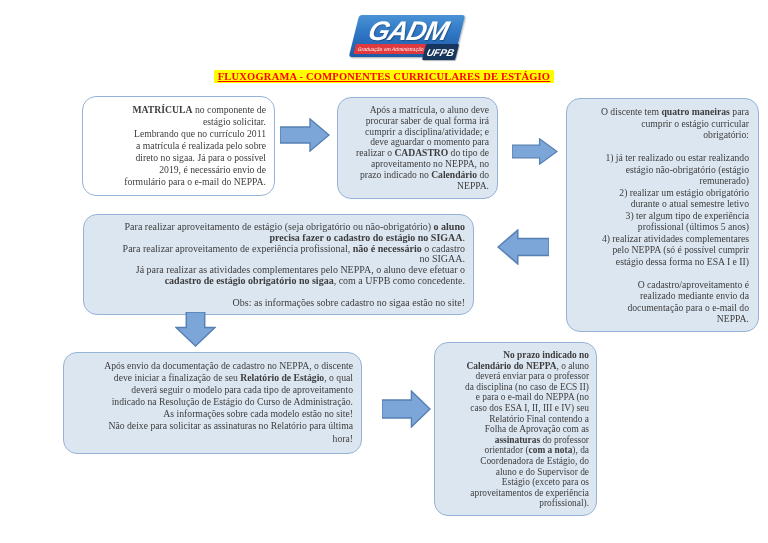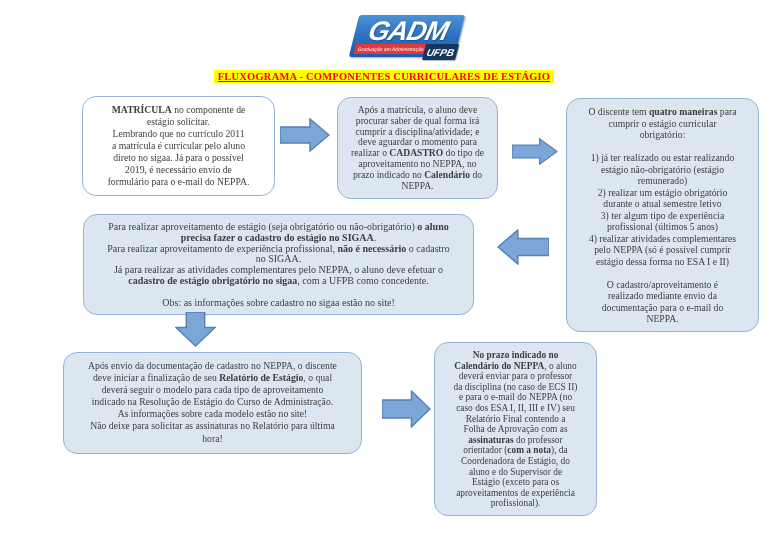--- a/index.html
+++ b/index.html
@@ -29,21 +29,21 @@
 
   
   .title-row{position:absolute;left:0;top:66px;width:768px;text-align:center;}
   .title-row span{display:inline-block;background:#ffff00;color:#ff0000;
                   font-weight:bold;text-decoration:underline;font-size:10.5px;
                   padding:1px 4px;letter-spacing:.2px;}
 
   
   .fbox{position:absolute;box-sizing:border-box;border:1.5px solid #95b3d7;
         border-radius:14px;background:#dce6f1;padding:7px 8px;overflow:hidden;
-        font-size:9.7px;line-height:11.5px;text-align:center;}
+        font-size:9.7px;line-height:11.5px;text-align:right;}
   .box1{left:82px;top:96px;width:193px;height:100px;background:#ffffff;line-height:12px;}
   .box2{left:337px;top:97px;width:161px;height:102px;font-size:9.6px;line-height:10.8px;}
   .box3{left:566px;top:98px;width:193px;height:234px;line-height:11.5px;padding:7px 9px;}
   .box4{left:83px;top:214px;width:391px;height:101px;font-size:10px;line-height:10.8px;}
   .box5{left:63px;top:352px;width:299px;height:102px;line-height:12.1px;}
   .box6{left:434px;top:342px;width:163px;height:174px;font-size:9.4px;line-height:10.6px;padding:7px;}
 
   
   .arr{position:absolute;}
   .arr svg{display:block;width:100%;height:100%;}
@@ -68,21 +68,21 @@
       <div class="logo-ufpb">
         <span>UFPB</span>
       </div>
     </div>
   </div>
 
   <div class="title-row">
     <span>FLUXOGRAMA - COMPONENTES CURRICULARES DE ESTÁGIO</span>
   </div>
 
-  <div class="fbox box1"><span style="font-weight: bold;">MATRÍCULA</span><span> no componente de</span><br><span>estágio solicitar.</span><br><span>Lembrando que no currículo 2011</span><br><span>a matrícula é curricular pelo aluno</span><br><span>direto no sigaa. Já para o possível</span><br><span>2019, é necessário envio de</span><br><span>formulário para o e-mail do NEPPA.</span></div>
+  <div class="fbox box1"><span style="font-weight: bold;">MATRÍCULA</span><span> no componente de</span><br><span>estágio solicitar.</span><br><span>Lembrando que no currículo 2011</span><br><span>a matrícula é realizada pelo sobre</span><br><span>direto no sigaa. Já para o possível</span><br><span>2019, é necessário envio de</span><br><span>formulário para o e-mail do NEPPA.</span></div>
 
   <div class="fbox box2"><span>Após a matrícula, o aluno deve</span><br><span>procurar saber de qual forma irá</span><br><span>cumprir a disciplina/atividade; e</span><br><span>deve aguardar o momento para</span><br><span>realizar o </span><span style="font-weight: bold;">CADASTRO</span><span> do tipo de</span><br><span>aproveitamento no NEPPA, no</span><br><span>prazo indicado no </span><span style="font-weight: bold;">Calendário</span><span> do</span><br><span>NEPPA.</span></div>
 
   <div class="fbox box3"><span>O discente tem </span><span style="font-weight: bold;">quatro maneiras</span><span> para</span><br><span>cumprir o estágio curricular</span><br><span>obrigatório:</span><br><br><span>1) já ter realizado ou estar realizando</span><br><span>estágio não-obrigatório (estágio</span><br><span>remunerado)</span><br><span>2) realizar um estágio obrigatório</span><br><span>durante o atual semestre letivo</span><br><span>3) ter algum tipo de experiência</span><br><span>profissional (últimos 5 anos)</span><br><span>4) realizar atividades complementares</span><br><span>pelo NEPPA (só é possível cumprir</span><br><span>estágio dessa forma no ESA I e II)</span><br><br><span>O cadastro/aproveitamento é</span><br><span>realizado mediante envio da</span><br><span>documentação para o e-mail do</span><br><span>NEPPA.</span></div>
 
   <div class="fbox box4"><span>Para realizar aproveitamento de estágio (seja obrigatório ou não-obrigatório) </span><span style="font-weight: bold;">o aluno</span><br><span style="font-weight: bold;">precisa fazer o cadastro do estágio no SIGAA</span><span>.</span><br><span>Para realizar aproveitamento de experiência profissional, </span><span style="font-weight: bold;">não é necessário</span><span> o cadastro</span><br><span>no SIGAA.</span><br><span>Já para realizar as atividades complementares pelo NEPPA, o aluno deve efetuar o</span><br><span style="font-weight: bold;">cadastro de estágio obrigatório no sigaa</span><span>, com a UFPB como concedente.</span><br><br><span>Obs: as informações sobre cadastro no sigaa estão no site!</span></div>
 
   <div class="fbox box5"><span>Após envio da documentação de cadastro no NEPPA, o discente</span><br><span>deve iniciar a finalização de seu </span><span style="font-weight: bold;">Relatório de Estágio</span><span>, o qual</span><br><span>deverá seguir o modelo para cada tipo de aproveitamento</span><br><span>indicado na Resolução de Estágio do Curso de Administração.</span><br><span>As informações sobre cada modelo estão no site!</span><br><span>Não deixe para solicitar as assinaturas no Relatório para última</span><br><span>hora!</span></div>
 
   <div class="fbox box6"><span style="font-weight: bold;">No prazo indicado no</span><br><span style="font-weight: bold;">Calendário do NEPPA</span><span>, o aluno</span><br><span>deverá enviar para o professor</span><br><span>da disciplina (no caso de ECS II)</span><br><span>e para o e-mail do NEPPA (no</span><br><span>caso dos ESA I, II, III e IV) seu</span><br><span>Relatório Final contendo a</span><br><span>Folha de Aprovação com as</span><br><span style="font-weight: bold;">assinaturas</span><span> do professor</span><br><span>orientador (</span><span style="font-weight: bold;">com a nota</span><span>), da</span><br><span>Coordenadora de Estágio, do</span><br><span>aluno e do Supervisor de</span><br><span>Estágio (exceto para os</span><br><span>aproveitamentos de experiência</span><br><span>profissional).</span></div>

